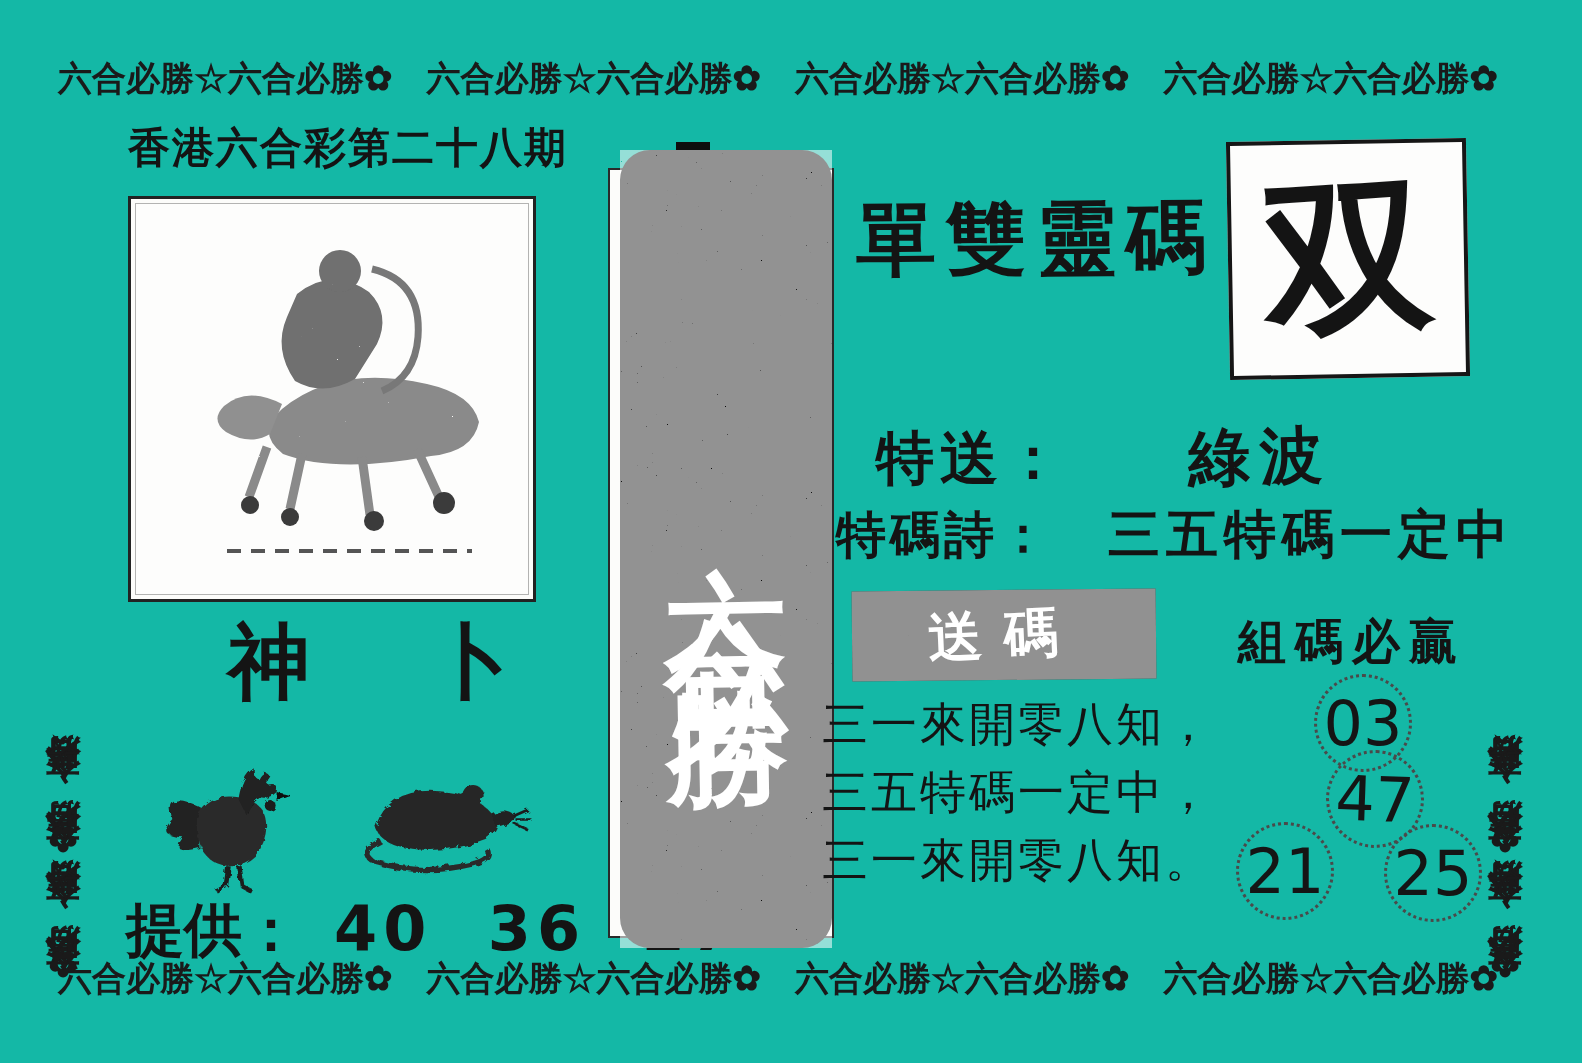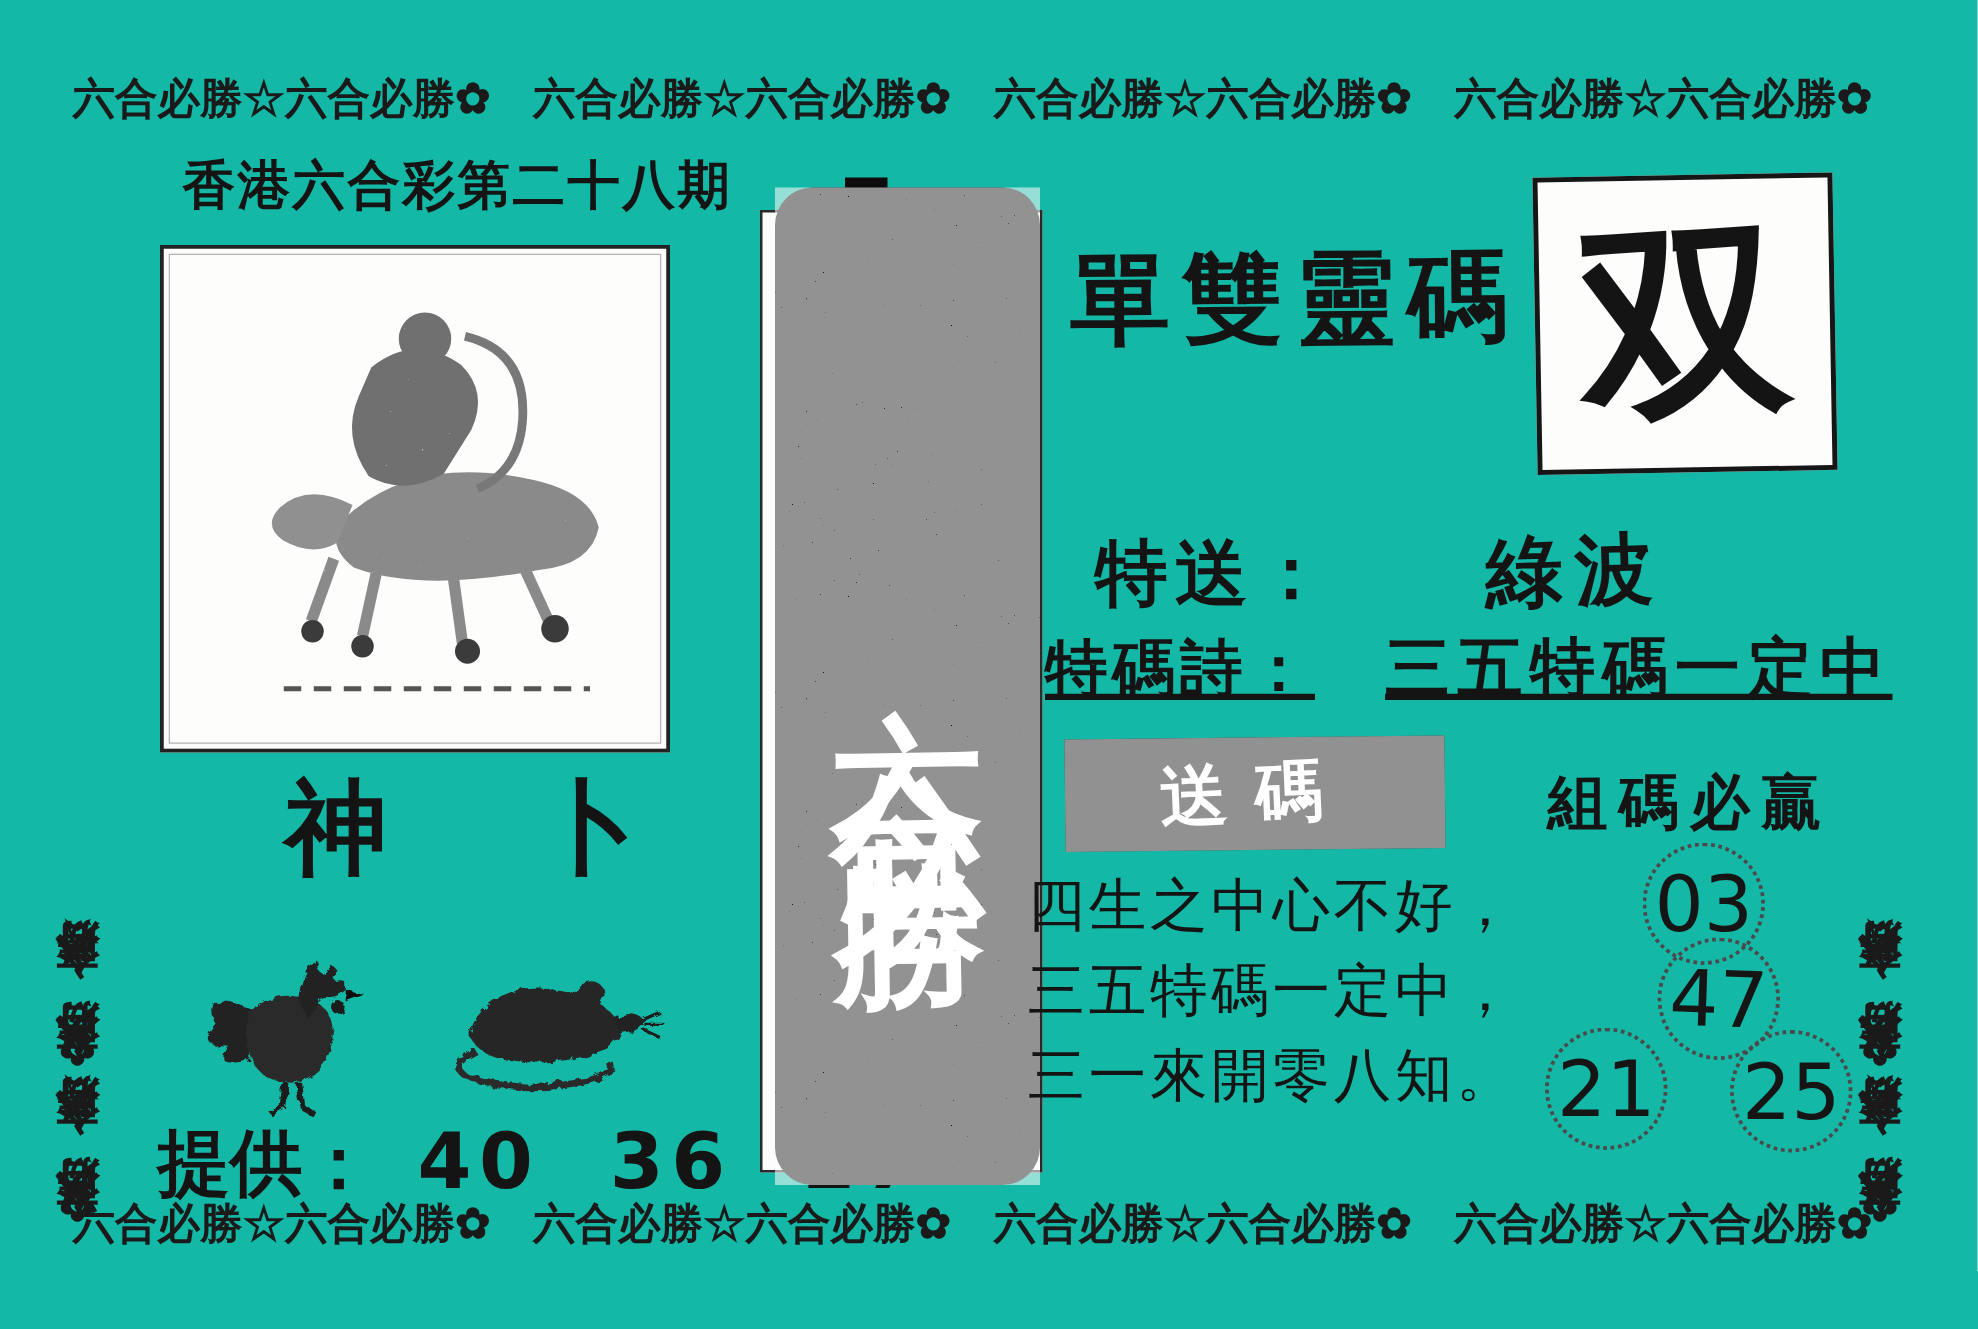--- a/index.html
+++ b/index.html
@@ -11,21 +11,21 @@
   .h-border{left:58px;top:56px;width:1466px;height:52px;font-size:34px;font-weight:bold;
             white-space:nowrap;letter-spacing:0;color:#1a1a1a;}
   .h-border.bottom{top:956px;}
   .v-border{top:92px;width:64px;height:912px;font-size:35px;font-weight:bold;color:#1a1a1a;
             writing-mode:vertical-rl;text-orientation:upright;letter-spacing:5px;
             transform:rotate(180deg);white-space:nowrap;}
   .v-border.left{left:40px;}
   .v-border.right{left:1482px;}
 
   
-  .issue-title{left:128px;top:120px;font-size:42px;font-weight:bold;letter-spacing:2px;white-space:nowrap;margin-left:18px;}
+  .issue-title{left:128px;top:120px;font-size:42px;font-weight:bold;letter-spacing:2px;white-space:nowrap;}
   .picture-frame{left:128px;top:196px;width:402px;height:400px;border:3px solid #222;
                  box-shadow:inset 0 0 0 4px #fcfcfa, inset 0 0 0 5px #44444466;background:#fdfdfc;}
   .picture-frame svg{width:100%;height:100%;display:block;}
   .oracle-title{left:228px;top:608px;font-size:82px;font-weight:bold;letter-spacing:120px;white-space:nowrap;}
   .rooster-fig{left:148px;top:752px;width:190px;height:145px;}
   .rat-fig{left:340px;top:762px;width:195px;height:115px;}
   .rooster-fig svg,.rat-fig svg{width:100%;height:100%;display:block;}
   .provide-line{left:126px;top:892px;display:flex;align-items:baseline;gap:34px;white-space:nowrap;}
   .provide-label{font-size:58px;font-weight:bold;}
   .provide-numbers{font-family:"DejaVu Sans",sans-serif;font-size:62px;font-weight:bold;word-spacing:28px;letter-spacing:6px;}
@@ -41,21 +41,21 @@
 
   
   .oddeven-title{left:856px;top:186px;font-size:80px;font-weight:bold;letter-spacing:10px;white-space:nowrap;
                  transform:rotate(-.5deg);}
   .double-box{left:1228px;top:140px;width:232px;height:230px;border:4px solid #161616;
               display:flex;align-items:center;justify-content:center;transform:rotate(-1deg);background:#fdfdfc;}
   .double-char{font-size:168px;font-weight:bold;transform:rotate(-3deg);}
   .special-send{left:876px;top:404px;display:flex;align-items:baseline;gap:120px;white-space:nowrap;}
   .special-send .lbl{font-size:58px;font-weight:bold;letter-spacing:6px;margin-top:16px;}
   .special-send .val{font-size:62px;font-weight:bold;letter-spacing:10px;transform:rotate(-2deg);}
-  .special-poem{left:836px;top:500px;display:flex;align-items:baseline;gap:56px;white-space:nowrap;text-decoration:underline;}
+  .special-poem{left:836px;top:500px;display:flex;align-items:baseline;gap:56px;white-space:nowrap;}
   .special-poem .lbl{font-size:50px;font-weight:bold;letter-spacing:4px;}
   .special-poem .val{font-size:52px;font-weight:bold;letter-spacing:6px;}
   .send-code-box{left:852px;top:590px;width:304px;height:90px;background:#0c0c0c;
                  display:flex;align-items:center;justify-content:center;transform:rotate(-.6deg);}
   .send-code-text{color:#fff;font-size:54px;font-weight:bold;letter-spacing:22px;transform:rotate(-2deg);}
   .group-title{left:1238px;top:610px;font-size:48px;font-weight:bold;letter-spacing:9px;white-space:nowrap;}
   .verse{left:822px;top:690px;font-size:46px;line-height:68px;letter-spacing:3px;white-space:nowrap;}
   .num-circle{width:92px;height:92px;border:3px dotted #4a4a4a;border-radius:50%;
               display:flex;align-items:center;justify-content:center;
               font-family:"DejaVu Sans",sans-serif;font-size:62px;color:#151515;background:transparent;}
@@ -184,18 +184,18 @@
     <span>47</span>
   </div>
   <div class="abs num-circle nc-21">
     <span>21</span>
   </div>
   <div class="abs num-circle nc-25">
     <span>25</span>
   </div>
 
   <div class="abs verse">
-    <div>四生之中心不好，</div>
+    <div>三一來開零八知，</div>
     <div>三五特碼一定中，</div>
     <div>三一來開零八知。</div>
   </div>
 
 </div>
 
 </body></html>

